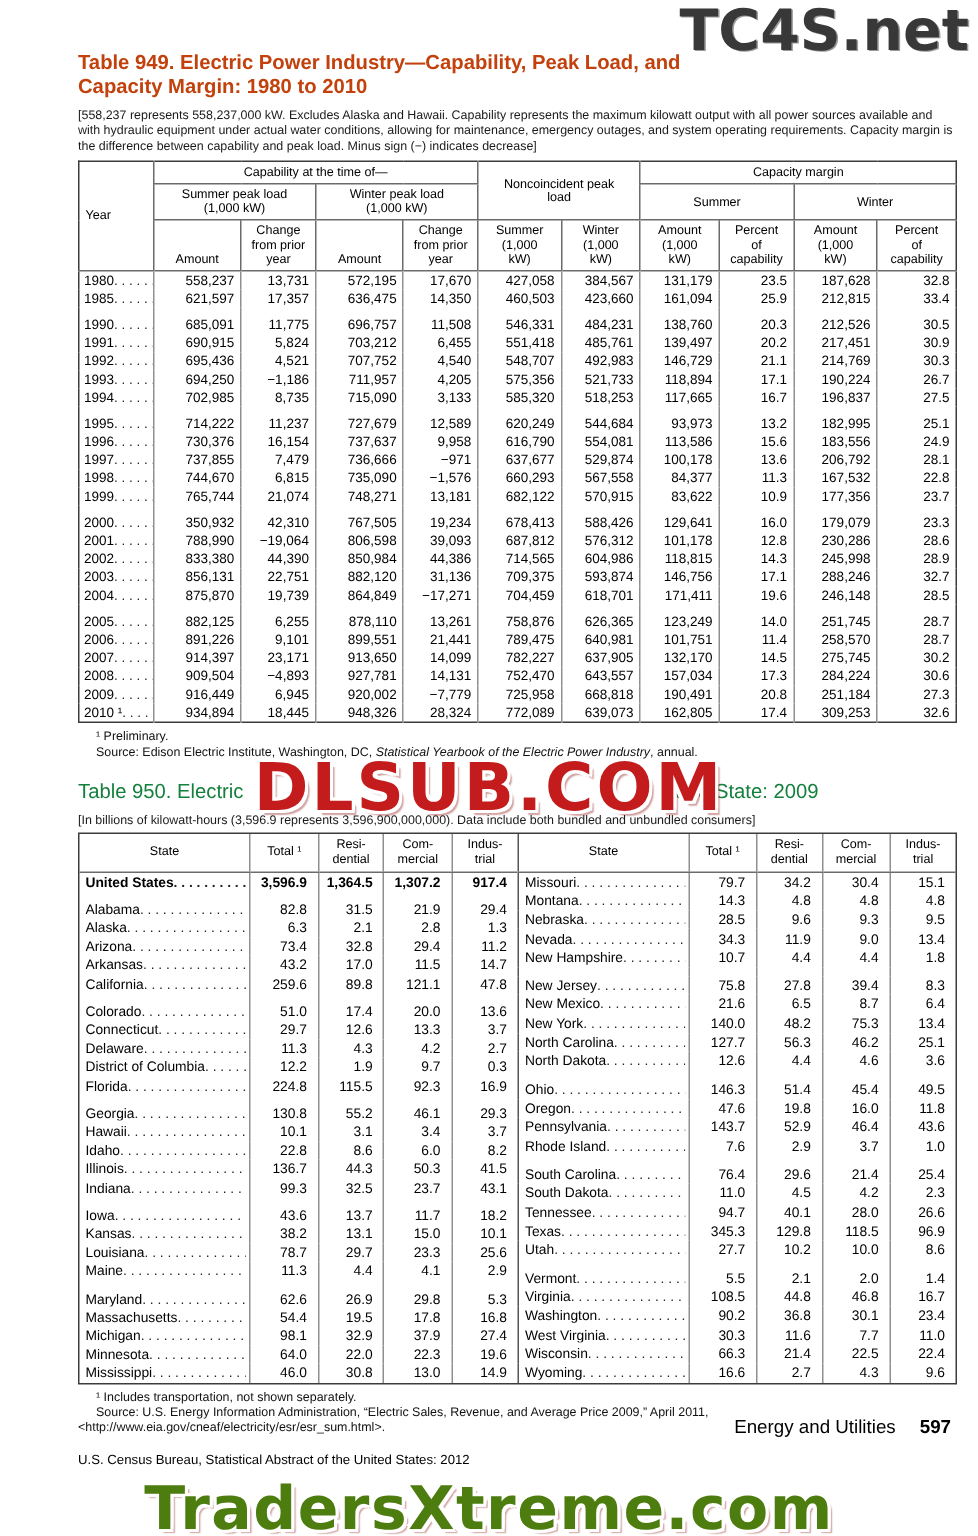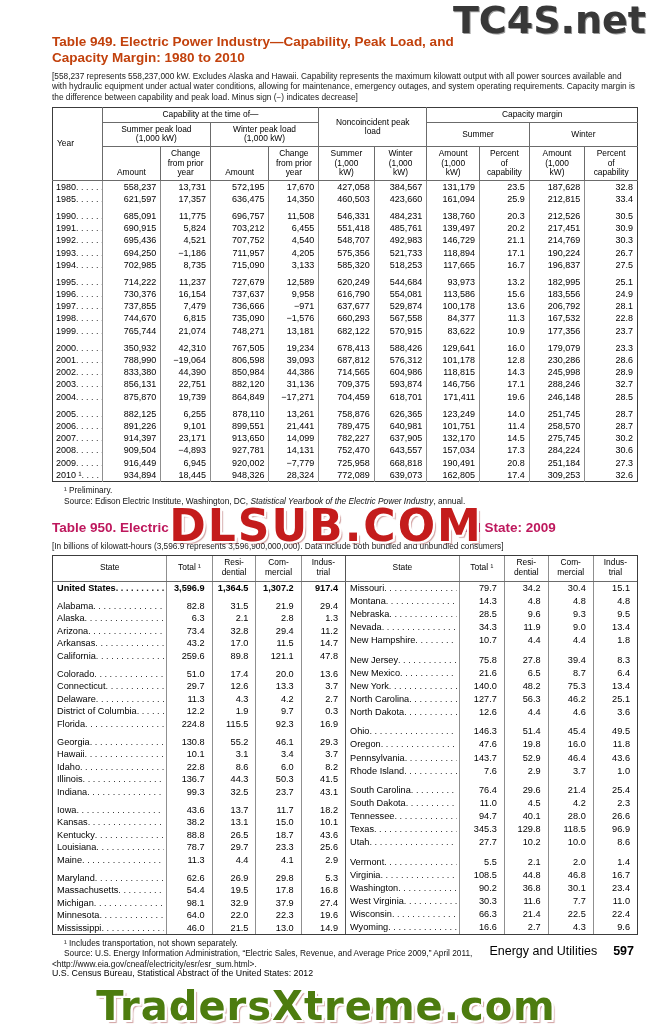--- a/index.html
+++ b/index.html
@@ -29,22 +29,22 @@
   .leader { display:flex; overflow:hidden; white-space:nowrap; }
   .leader .nm { flex:0 0 auto; }
   .leader .dots { flex:1 1 auto; overflow:hidden; color:#222; }
   .leader .dots::before { content:" . . . . . . . . . . . . . . . . . . . . . . . . . . . . ."; }
 
   .fn { font-size:8.3px; line-height:10.4px; margin-top:3px; padding-left:12px; }
   .src { font-size:8.3px; line-height:10.4px; padding-left:0; text-indent:12px; }
 
   
   .sec950 { margin-top:13px; }
-  .t950-title { display:flex; align-items:baseline; font-size:13.5px; font-weight:bold;
-                line-height:17px; color:#be185d; }
+  .t950-title { display:flex; align-items:baseline; font-size:13.5px; font-weight:normal;
+                line-height:17px; color:#15803d; }
   .title-gap { flex:0 0 288px; }
   .t950-wrap { display:flex; align-items:stretch; border:1.4px solid #3c3c3c; margin-top:4px; }
   .t950 { width:50%; font-size:9.2px; color:#000; }
   .t950.right { border-left:1px solid #555; }
   .t950 th { font-weight:normal; font-size:8.4px; line-height:9.6px; padding:2px 2px 3px;
              text-align:center; vertical-align:middle; border-left:0.8px solid #8f8f8f;
              border-bottom:0.8px solid #6b6b6b; white-space:pre-line; }
   .t950 th:first-child { border-left:none; }
   .t950 td { padding:1px 7px 1px 2px; line-height:10.4px; border-left:0.8px solid #8f8f8f; }
   .t950 td.lead-cell { border-left:none; padding-left:4px; padding-right:2px; }
@@ -889,32 +889,20 @@
                   </div>
                 </td>
                 <td class="num">38.2</td>
                 <td class="num">13.1</td>
                 <td class="num">15.0</td>
                 <td class="num">10.1</td>
               </tr>
               <tr>
                 <td class="lead-cell">
                   <div class="leader">
-                    <span class="nm">Kentucky</span>
-                    <span class="dots"></span>
-                  </div>
-                </td>
-                <td class="num">88.8</td>
-                <td class="num">26.5</td>
-                <td class="num">18.7</td>
-                <td class="num">43.6</td>
-              </tr>
-              <tr>
-                <td class="lead-cell">
-                  <div class="leader">
                     <span class="nm">Louisiana</span>
                     <span class="dots"></span>
                   </div>
                 </td>
                 <td class="num">78.7</td>
                 <td class="num">29.7</td>
                 <td class="num">23.3</td>
                 <td class="num">25.6</td>
               </tr>
               <tr>
@@ -985,21 +973,21 @@
                 <td class="num">19.6</td>
               </tr>
               <tr>
                 <td class="lead-cell">
                   <div class="leader">
                     <span class="nm">Mississippi</span>
                     <span class="dots"></span>
                   </div>
                 </td>
                 <td class="num">46.0</td>
-                <td class="num">21.5</td>
+                <td class="num">30.8</td>
                 <td class="num">13.0</td>
                 <td class="num">14.9</td>
               </tr>
             </tbody>
         </table>
         <table class="t950 right">
           <colgroup>
             <col style="width:39%">
               <col style="width:15.5%">
               <col style="width:15%">

